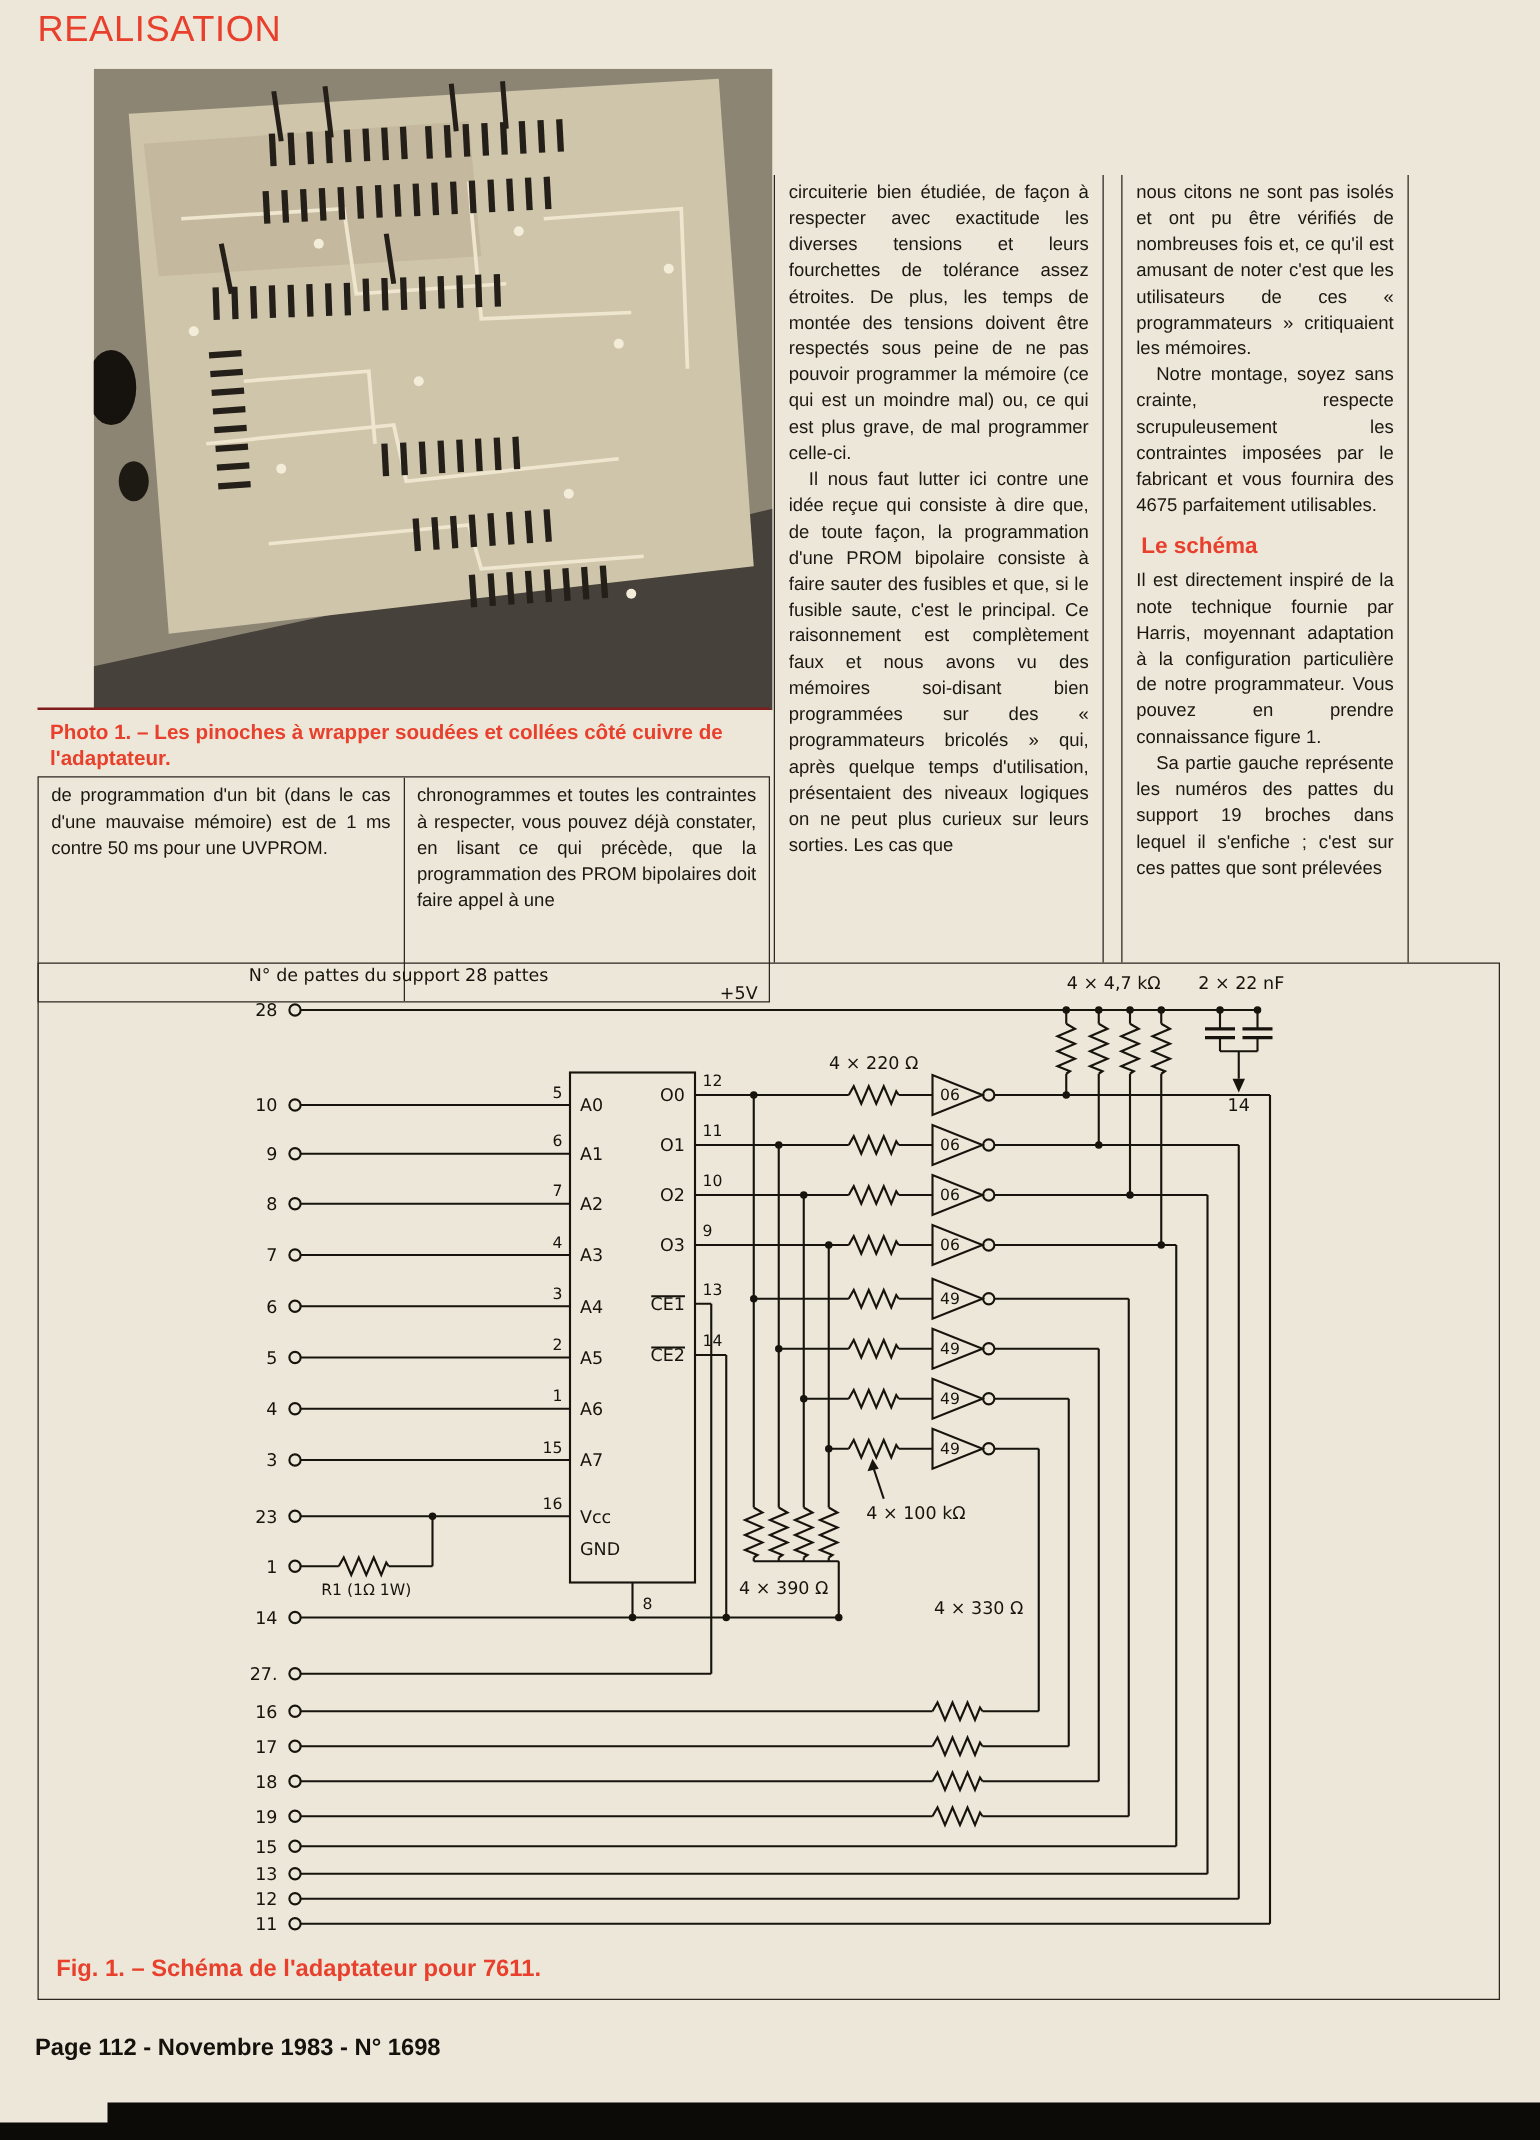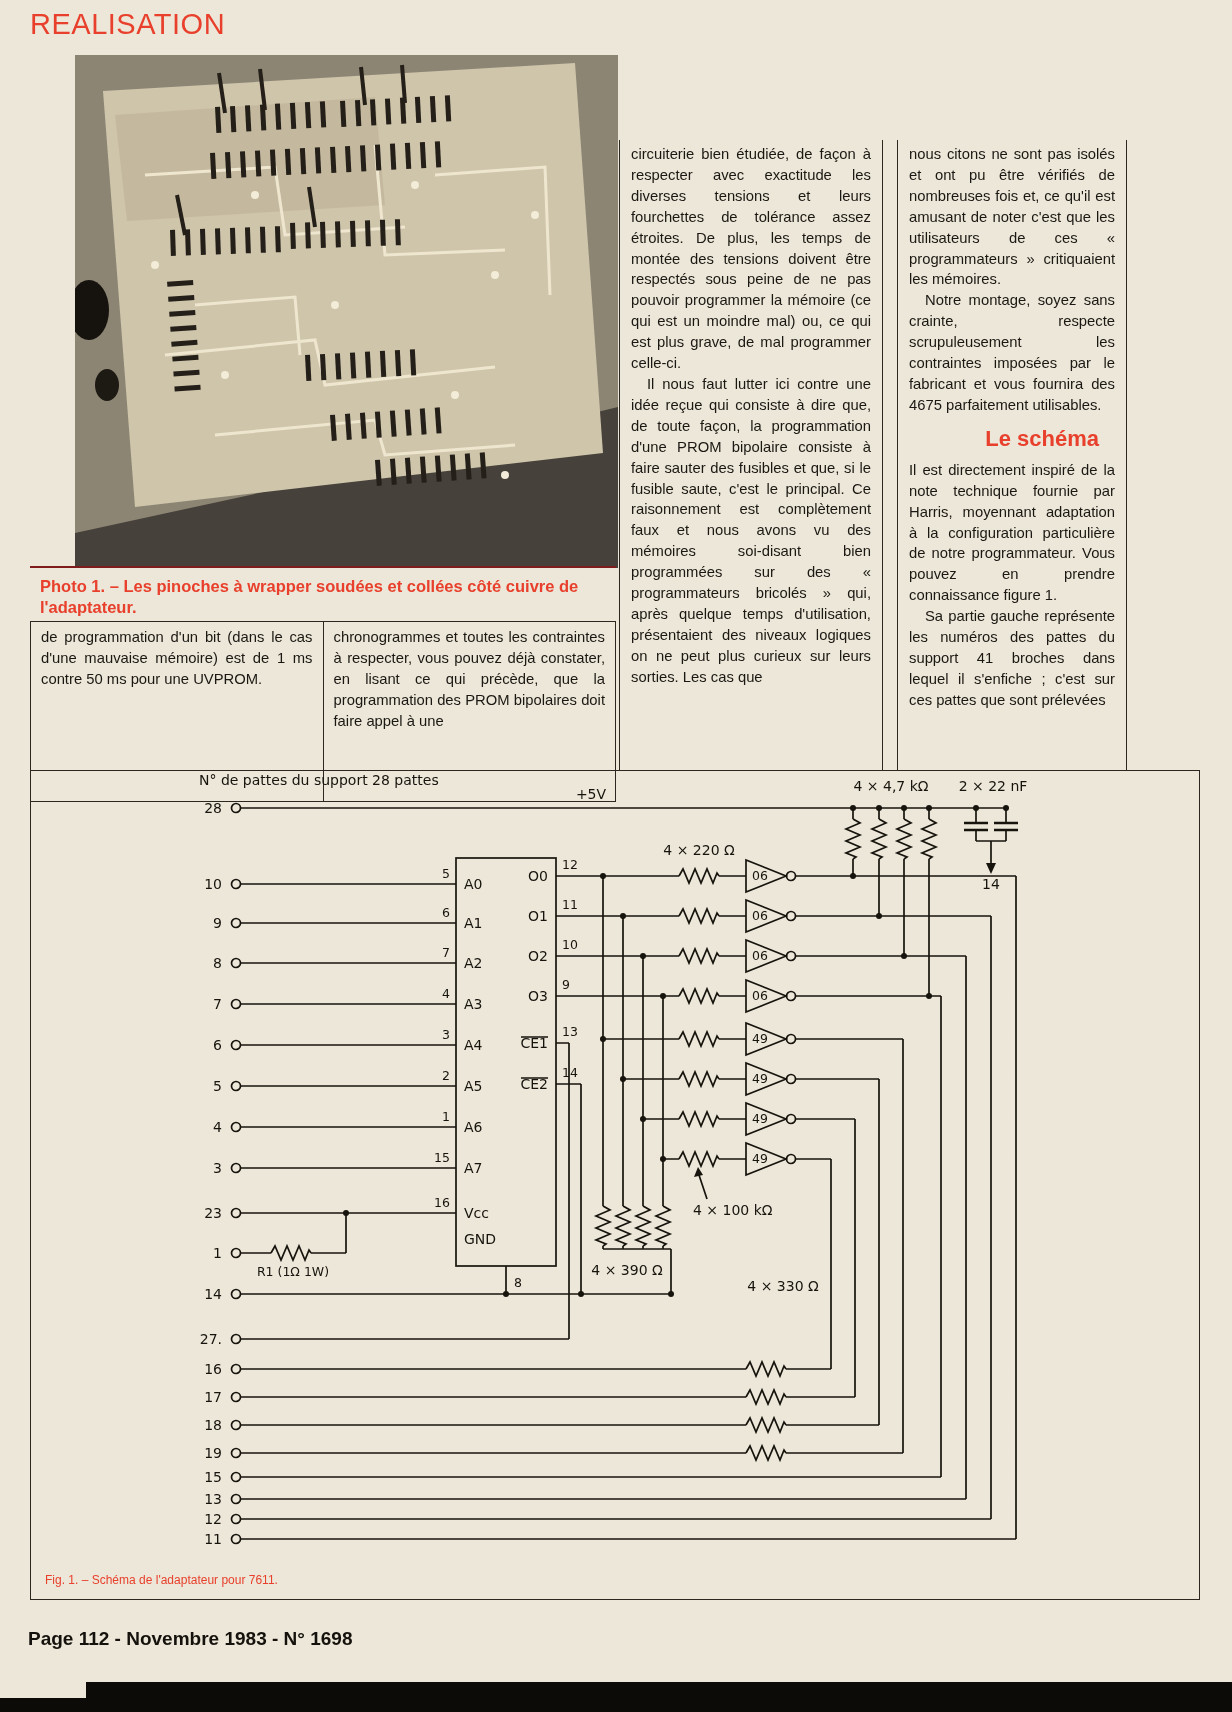--- a/index.html
+++ b/index.html
@@ -13,24 +13,24 @@
   .cols-box{position:absolute;left:30px;top:621px;width:586px;height:181px;border:1.6px solid #2b2620;
         box-sizing:border-box;display:flex;overflow:hidden;}
   .cols-box .col{flex:1;padding:5px 10px;overflow:hidden;}
   .cols-box .col + .col{border-left:1.6px solid #2b2620;}
   .textcol{position:absolute;top:140px;height:630px;box-sizing:border-box;
         border-left:1.6px solid #2b2620;border-right:1.6px solid #2b2620;padding:4px 11px;overflow:hidden;}
   #col3{left:619px;width:264px;}
   #col4{left:897px;width:230px;}
   p.body{margin:0;font-size:14.8px;line-height:20.9px;text-align:justify;}
   p.ind{text-indent:16px;}
-  .red-head{margin:10px 16px 8px;font-size:22px;font-weight:bold;color:var(--accent-red,#e8402c);text-align:right;}
+  .red-head{margin:10px 4px 8px;font-size:18px;font-weight:bold;color:var(--accent-red,#e8402c);}
   .schematic-box{position:absolute;left:30px;top:770px;width:1170px;height:830px;
         border:1.6px solid #2b2620;box-sizing:border-box;}
-  .fig-caption{position:absolute;left:14px;bottom:12px;font-size:12px;font-weight:normal;
+  .fig-caption{position:absolute;left:14px;bottom:12px;font-size:19px;font-weight:bold;
         color:var(--accent-red,#e8402c);}
   .footer{position:absolute;left:28px;top:1628px;font-size:19px;font-weight:bold;color:#15120d;}
   .scan-bar{position:absolute;left:86px;top:1682px;width:1146px;height:30px;background:#0d0b08;}
   .scan-bar2{position:absolute;left:0;top:1698px;width:92px;height:14px;background:#0d0b08;}
   svg text{fill:#17140e;font-family:"DejaVu Sans","Liberation Sans",sans-serif;}
   .t14{font-size:14px;} .t12{font-size:12.5px;}
   .wire{stroke:#17140e;stroke-width:1.7;fill:none;}
   .wire2{stroke:#17140e;stroke-width:2.6;fill:none;}
   .sym{stroke:#17140e;stroke-width:1.7;fill:none;}
   .dot{fill:#17140e;}
@@ -118,21 +118,21 @@
   <div class="textcol" id="col3">
     <p class="body">circuiterie bien étudiée, de façon à respecter avec exactitude les diverses tensions et leurs fourchettes de tolérance assez étroites. De plus, les temps de montée des tensions doivent être respectés sous peine de ne pas pouvoir programmer la mémoire (ce qui est un moindre mal) ou, ce qui est plus grave, de mal programmer celle-ci.</p>
     <p class="body ind">Il nous faut lutter ici contre une idée reçue qui consiste à dire que, de toute façon, la programmation d'une PROM bipolaire consiste à faire sauter des fusibles et que, si le fusible saute, c'est le principal. Ce raisonnement est complètement faux et nous avons vu des mémoires soi-disant bien programmées sur des « programmateurs bricolés » qui, après quelque temps d'utilisation, présentaient des niveaux logiques on ne peut plus curieux sur leurs sorties. Les cas que</p>
   </div>
 
   <div class="textcol" id="col4">
     <p class="body">nous citons ne sont pas isolés et ont pu être vérifiés de nombreuses fois et, ce qu'il est amusant de noter c'est que les utilisateurs de ces « programmateurs » critiquaient les mémoires.</p>
     <p class="body ind">Notre montage, soyez sans crainte, respecte scrupuleusement les contraintes imposées par le fabricant et vous fournira des 4675 parfaitement utilisables.</p>
     <h2 class="red-head">Le schéma</h2>
     <p class="body">Il est directement inspiré de la note technique fournie par Harris, moyennant adaptation à la configuration particulière de notre programmateur. Vous pouvez en prendre connaissance figure 1.</p>
-    <p class="body ind">Sa partie gauche représente les numéros des pattes du support 41 broches dans lequel il s'enfiche ; c'est sur ces pattes que sont prélevées</p>
+    <p class="body ind">Sa partie gauche représente les numéros des pattes du support 19 broches dans lequel il s'enfiche ; c'est sur ces pattes que sont prélevées</p>
   </div>
 
   <div class="schematic-box">
     <svg width="1166" height="782" viewBox="0 0 1166 782">
       <defs>
         <g id="res-h" class="sym">
           <polyline points="-20,0 -16,-7 -10,7 -4,-7 2,7 8,-7 14,7 18,-3 20,0" fill="none" stroke="#17140e" stroke-width="1.7"></polyline>
         </g>
         <g id="gate">
           <polygon points="0,-16 0,16 40,0" fill="none" stroke="#17140e" stroke-width="1.7"></polygon>

